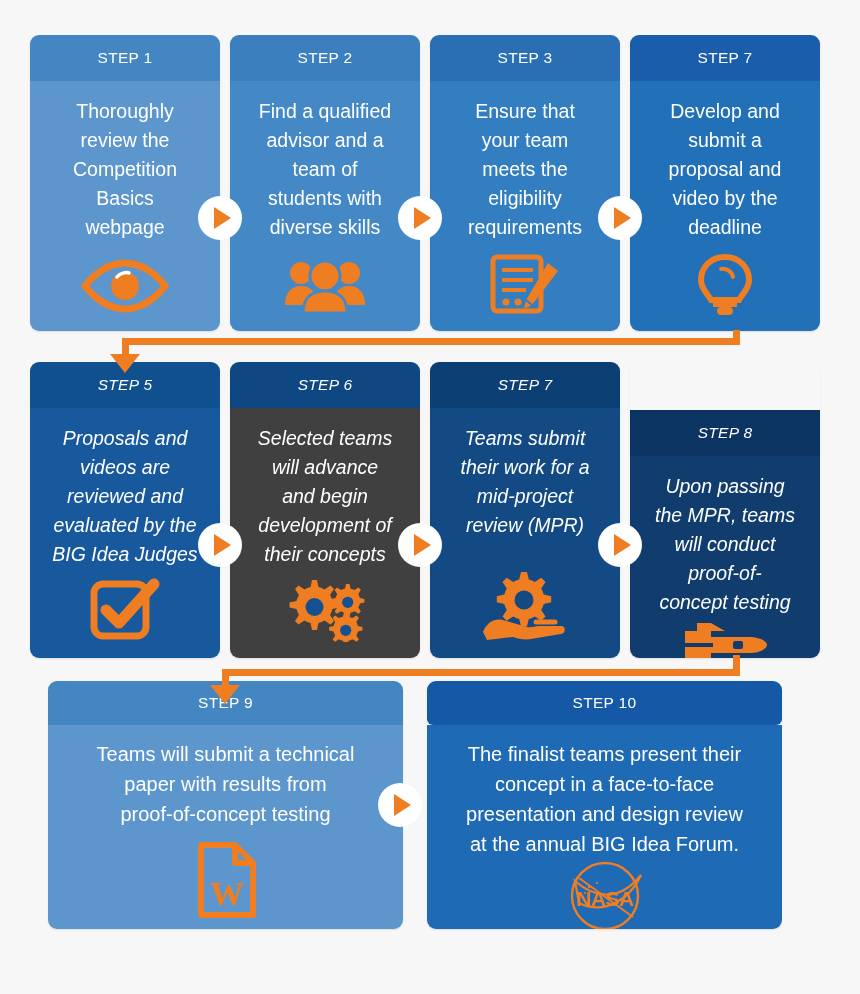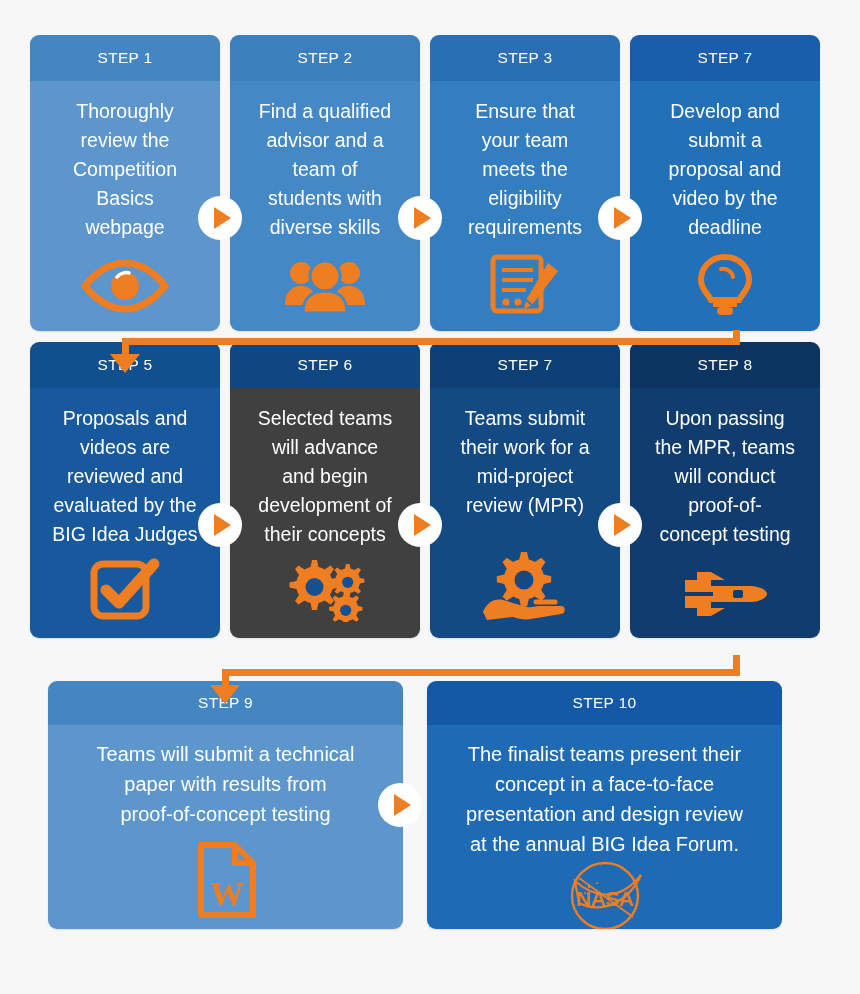--- a/index.html
+++ b/index.html
@@ -21,21 +21,21 @@
 
   
   .row {
     position: absolute;
     display: flex;
     left: 0;
     width: 860px;
     box-sizing: border-box;
   }
   #row-1 { top: 35px;  padding: 0 30px; height: 296px; }
-  #row-2 { top: 342px; padding: 0 30px; height: 296px; }
+  #row-2 { top: 362px; padding: 0 30px; height: 296px; font-style: italic; }
   #row-3 { top: 681px; padding: 0 48px; height: 248px; }
 
   
   .card {
     position: relative;
     border-radius: 9px;
     overflow: hidden;
     display: flex;
     flex-direction: column;
     align-items: stretch;
@@ -282,21 +282,21 @@
             </g>
             <circle cx="45" cy="30" r="9.5" fill="#134a84"></circle>
             <path d="M4 62 C8 52 16 48 24 50 L48 57 C53 58 55 56 60 56 L82 56 C87 56 87 63 82 64 L52 69 C46 70 40 69 34 67 L8 70 Z" fill="#ef7d22"></path>
             <path d="M57 52 L76 52" stroke="#ef7d22" stroke-width="5" stroke-linecap="round"></path>
           </svg>
         </div>
       </div>
     </div>
 
     <div class="card">
-      <div class="card-header" style="background: rgb(11, 52, 98);">STEP 8</div>
+      <div class="card-header" style="background: rgb(11, 52, 98); margin-top: 48px;">STEP 8</div>
       <div class="card-body" style="background: rgb(17, 60, 110);">
         <div class="card-text">Upon passing
 the MPR, teams
 will conduct
 proof-of-
 concept testing</div>
         <div class="card-icon">
           <svg width="96" height="56" viewBox="0 0 96 56">
             <path d="M20 6 L34 6 L34 50 L20 50 Z" fill="#ef7d22"></path>
             <path d="M8 14 L20 14 L20 42 L8 42 Z" fill="#ef7d22"></path>
@@ -333,21 +333,21 @@
           <svg width="66" height="78" viewBox="0 0 66 78">
             <path d="M8 4 L42 4 L60 22 L60 74 L8 74 Z" fill="none" stroke="#ef7d22" stroke-width="6" stroke-linejoin="round"></path>
             <path d="M42 4 L42 22 L60 22" fill="none" stroke="#ef7d22" stroke-width="6" stroke-linejoin="round"></path>
             <text x="34" y="64" font-family="'Liberation Serif', serif" font-size="34" font-weight="bold" fill="#ef7d22" text-anchor="middle">W</text>
           </svg>
         </div>
       </div>
     </div>
 
     <div class="card">
-      <div class="card-header" style="background: rgb(21, 88, 166);">STEP 10</div>
+      <div class="card-header" style="background: rgb(21, 88, 166); border-radius: 6px;">STEP 10</div>
       <div class="card-body" style="background: rgb(31, 106, 181);">
         <div class="card-text">The finalist teams present their
 concept in a face-to-face
 presentation and design review
 at the annual BIG Idea Forum.</div>
         <div class="card-icon">
           <svg width="92" height="74" viewBox="0 0 92 74">
             <circle cx="46" cy="37" r="33" fill="none" stroke="#ef7d22" stroke-width="2.4"></circle>
             <path d="M16 22 C32 36 58 46 82 16 C70 42 44 56 20 44 Z" fill="none" stroke="#ef7d22" stroke-width="2.2"></path>
             <path d="M20 19 L74 58" stroke="#ef7d22" stroke-width="2" fill="none"></path>

